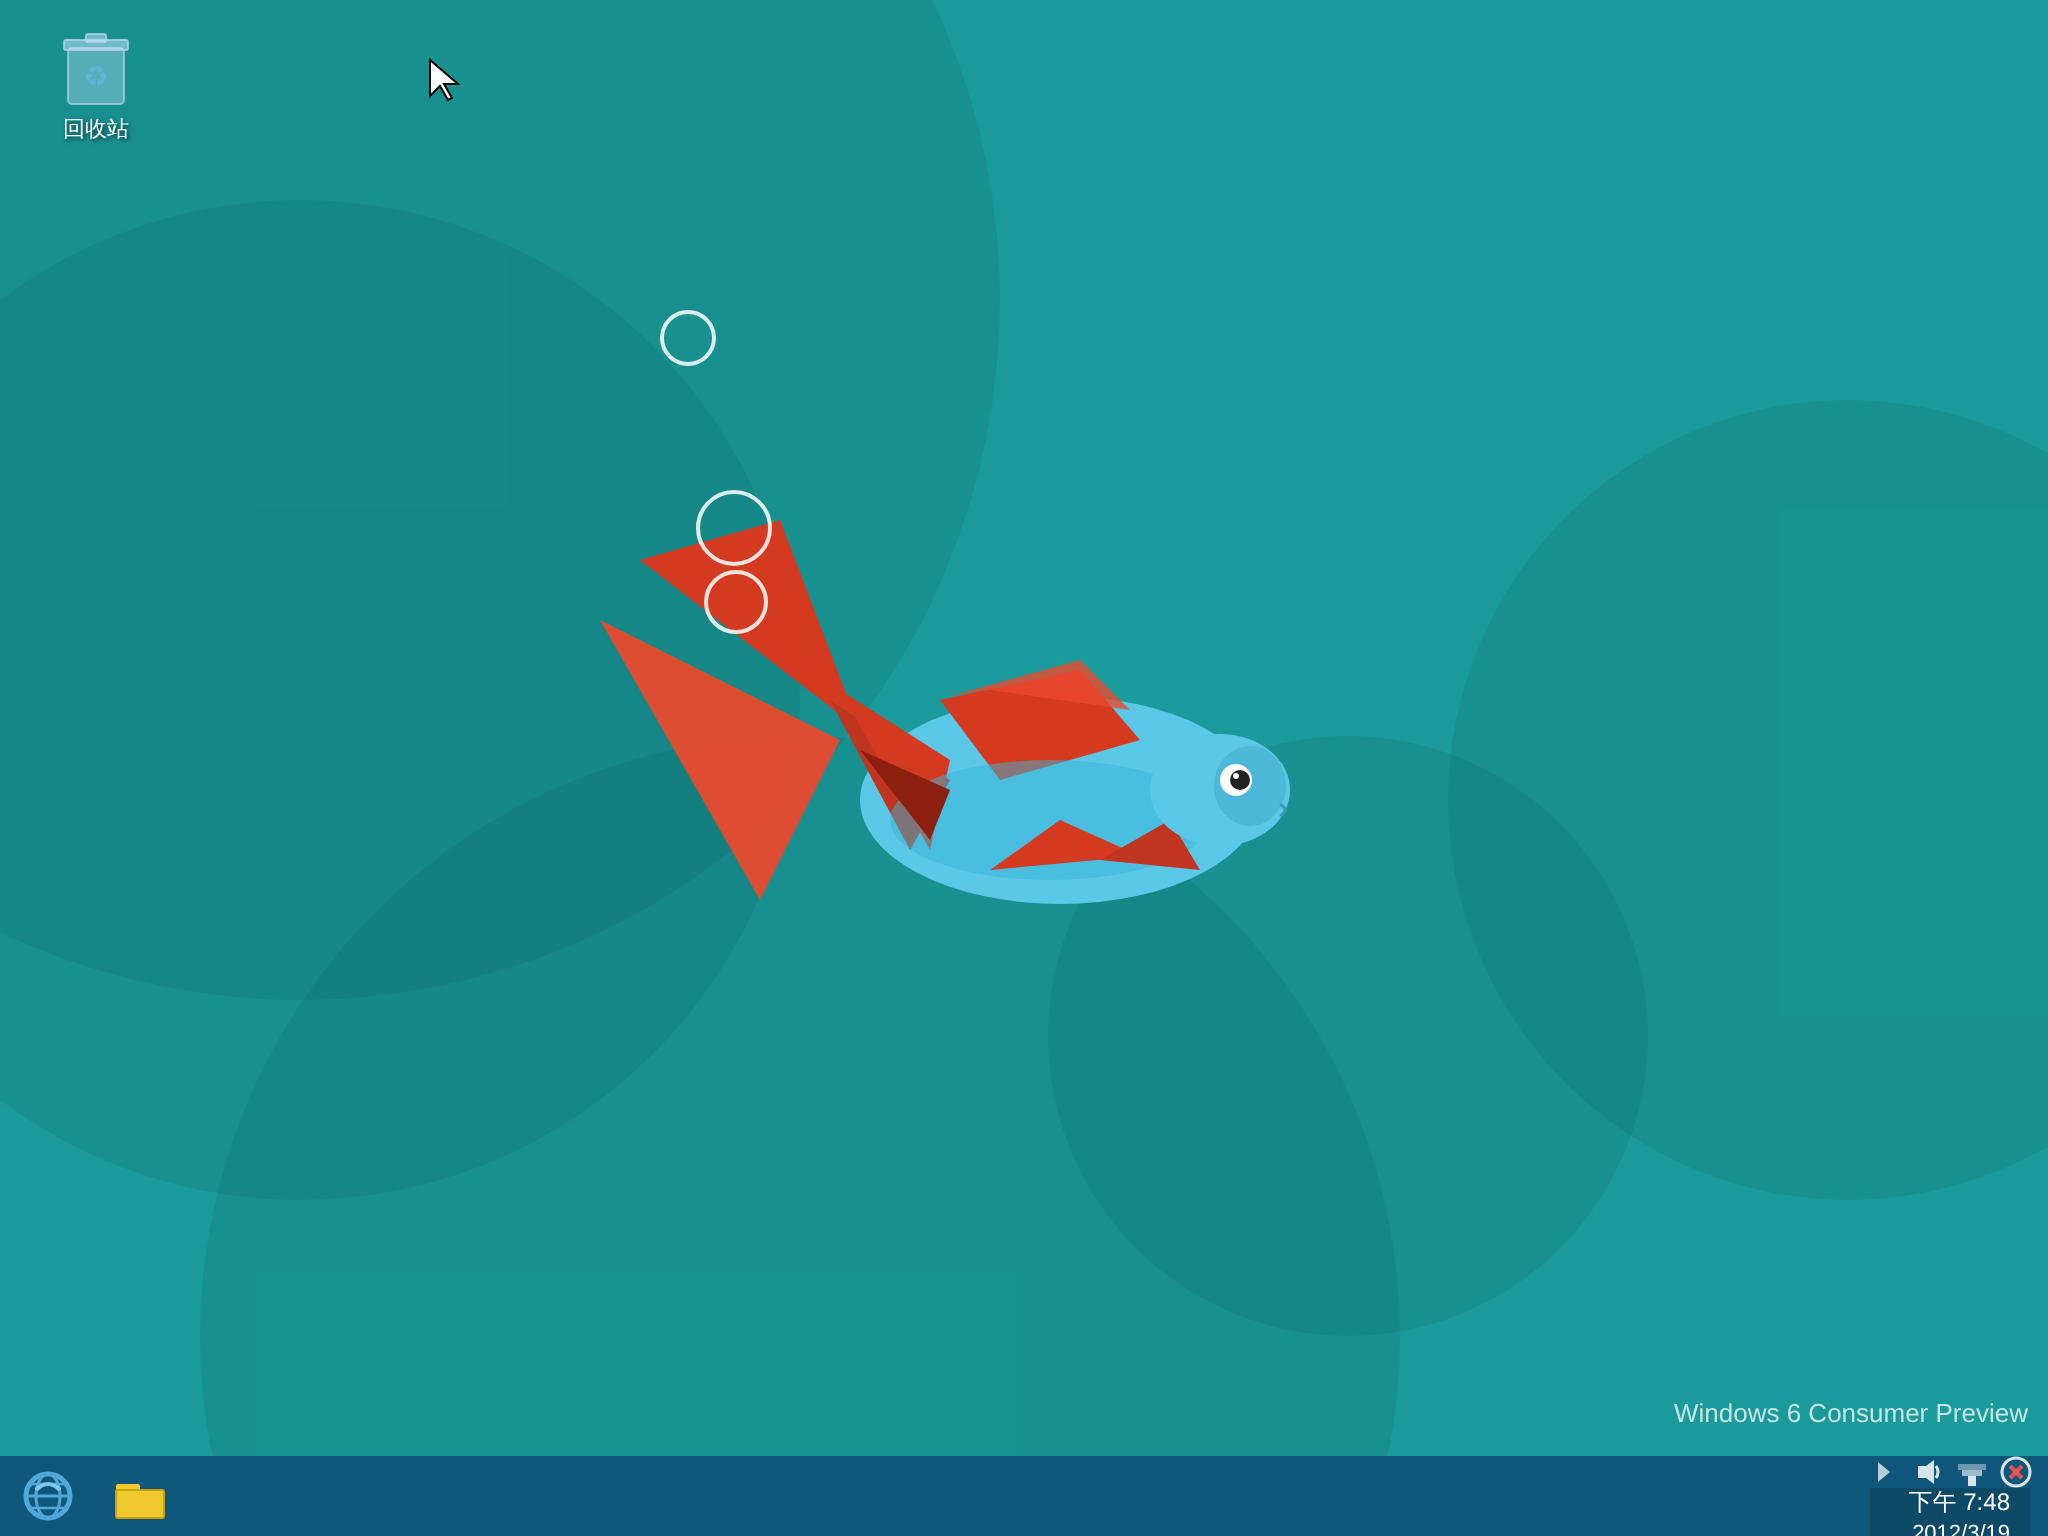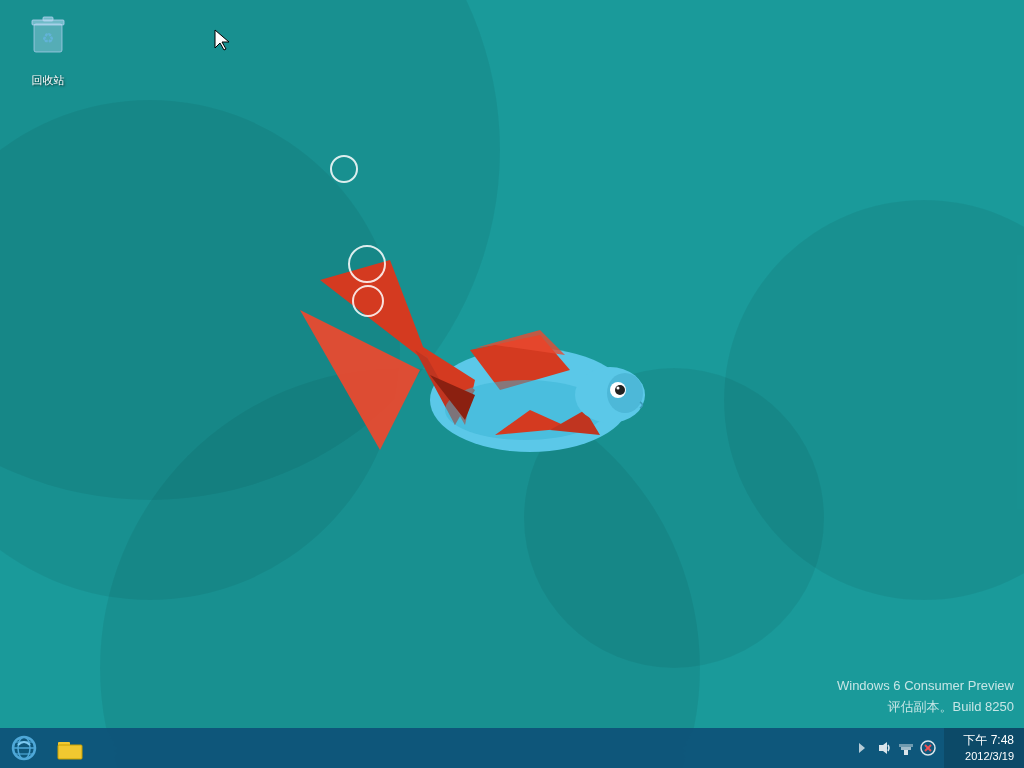--- a/index.html
+++ b/index.html
@@ -65,21 +65,21 @@
       width: 40px;
       height: 44px;
       position: relative;
     }
 
     .icon-label {
       color: white;
       font-size: 11px;
       text-align: center;
       text-shadow: 1px 1px 2px rgba(0,0,0,0.7);
-      margin-top: 19px;
+      margin-top: 3px;
       white-space: nowrap;
     }
 
     
     #fish-container {
       position: absolute;
       top: 250px;
       left: 310px;
       width: 380px;
       height: 220px;
@@ -125,20 +125,21 @@
       justify-content: center;
       cursor: pointer;
     }
 
     .taskbar-right {
       margin-left: auto;
       display: flex;
       align-items: center;
       padding-right: 0;
       height: 100%;
+      flex-direction: column;
     }
 
     .systray {
       display: flex;
       align-items: center;
       gap: 6px;
       padding: 0 8px;
     }
 
     .tray-icon {
@@ -255,21 +256,20 @@
 
     <path d="M340,152 Q345,155 340,158" stroke="#3a9ab8" stroke-width="1.5" fill="none"></path>
   </svg>
 
   <div class="bubble bubble1"></div>
   <div class="bubble bubble2"></div>
   <div class="bubble bubble3"></div>
 
   <div id="watermark">
     <div>Windows 6 Consumer Preview</div>
-    <div class="build-line">评估副本。Build 8250</div>
   </div>
 
   <div id="cursor">
     <svg width="20" height="24" viewBox="0 0 20 24">
       <polygon points="2,2 2,20 7,15 11,22 13,21 9,14 16,14" fill="white" stroke="black" stroke-width="1"></polygon>
     </svg>
   </div>
 
   <div id="taskbar">
     <div class="taskbar-left">

